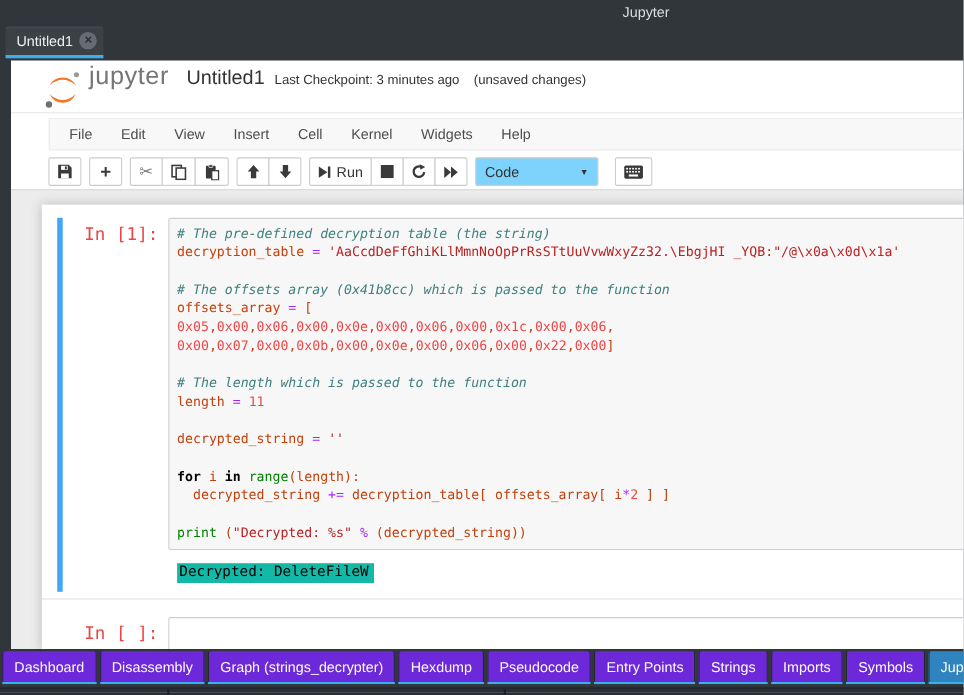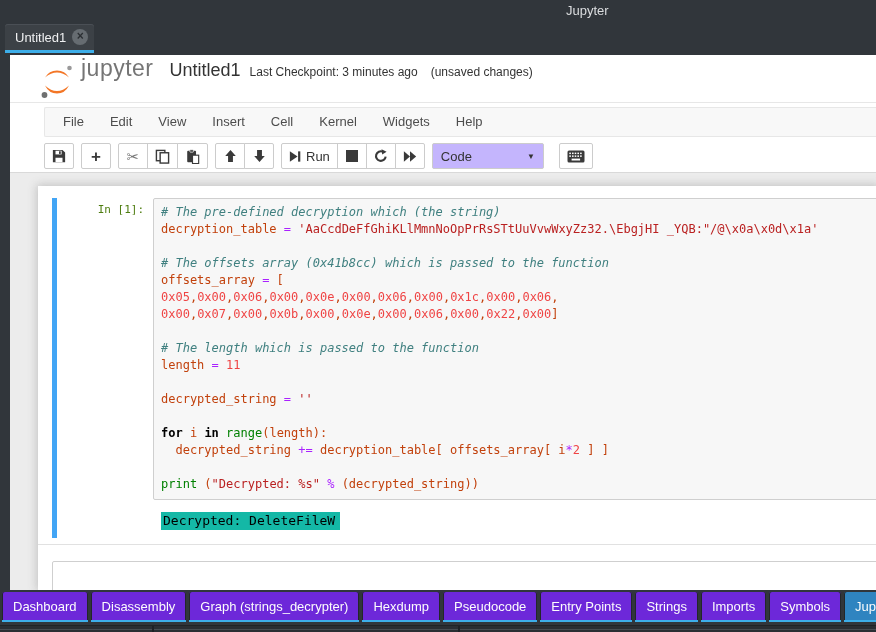--- a/index.html
+++ b/index.html
@@ -44,35 +44,35 @@
     height:26px;min-width:30px;box-sizing:border-box;background:#fff;border:1px solid #ccc;
     display:flex;align-items:center;justify-content:center;padding:0 7px;
   }
   .btn-group .btn{border-radius:0;margin-left:-1px;}
   .btn-group .btn:first-child{border-radius:2px 0 0 2px;margin-left:0;}
   .btn-group .btn:last-child{border-radius:0 2px 2px 0;}
   .btn-group .btn:only-child{border-radius:2px;}
   .run-label{font-size:13px;color:#333;margin-left:5px;}
   .glyph{font-size:15px;color:#3a3a3a;line-height:1;}
   .cell-type-select{
-    height:26px;box-sizing:border-box;border:1px solid #ccc;border-radius:2px;background:#c4b5fd;
+    height:26px;box-sizing:border-box;border:1px solid #ccc;border-radius:2px;background:#7dd3fc;
     width:112px;display:flex;align-items:center;justify-content:space-between;
     padding:0 8px;font-size:13px;color:#333;gap:32px;
   }
   .caret{font-size:8px;color:#333;}
   
   .nb-area{position:absolute;top:117px;left:0;right:0;bottom:0;background:#ececec;border-top:1px solid #d9d9d9;}
   .page{position:absolute;left:28px;top:13px;right:-2px;bottom:0;background:#fff;box-shadow:0 0 9px 1px rgba(80,80,80,.28);}
   .cell{position:relative;padding-left:14px;}
   .cell1{margin-top:12px;}
   .selbar{position:absolute;left:14px;top:0;bottom:0;width:5px;background:#42a5f5;}
   .crow{display:flex;}
   .prompt-col{
     width:101px;flex:none;text-align:right;padding:5px 9px 0 0;box-sizing:border-box;
-    font-family:"DejaVu Sans Mono","Liberation Mono",monospace;font-size:11px;color:#4d7c0f;
+    font-family:"DejaVu Sans Mono","Liberation Mono",monospace;font-size:16px;color:#ef4444;
   }
   .input-box{
     flex:1;border:1px solid #cfcfcf;background:#f7f7f7;border-radius:2px;
     padding:5px 4px 6px 7px;
   }
   .cm-line{font-family:"DejaVu Sans Mono","Liberation Mono",monospace;font-size:12px;line-height:17px;white-space:pre;color:#000;}
   .tk-c{color:#408080;font-style:italic;}
   .tk-s{color:#ba2121;}
   .tk-k{color:#000000;font-weight:bold;}
   .tk-b{color:#008000;}
@@ -234,21 +234,21 @@
   </div>
 
   <div class="nb-area">
     <div class="page">
 
       <div class="cell cell1">
         <div class="selbar"></div>
         <div class="crow">
           <div class="prompt-col">In [1]:</div>
           <div class="input-box">
-              <div class="cm-line"><span class="tk-c"># The pre-defined decryption which (the string)</span></div>
+              <div class="cm-line"><span class="tk-c"># The pre-defined decryption table (the string)</span></div>
               <div class="cm-line"><span class="tk-p">decryption_table </span><span class="tk-o">=</span><span class="tk-p"> </span><span class="tk-s">'AaCcdDeFfGhiKLlMmnNoOpPrRsSTtUuVvwWxyZz32.\EbgjHI _YQB:"/@\x0a\x0d\x1a'</span></div>
               <div class="cm-line">&nbsp;</div>
               <div class="cm-line"><span class="tk-c"># The offsets array (0x41b8cc) which is passed to the function</span></div>
               <div class="cm-line"><span class="tk-p">offsets_array </span><span class="tk-o">=</span><span class="tk-p"> [</span></div>
               <div class="cm-line"><span class="tk-n">0x05</span><span class="tk-p">,</span><span class="tk-n">0x00</span><span class="tk-p">,</span><span class="tk-n">0x06</span><span class="tk-p">,</span><span class="tk-n">0x00</span><span class="tk-p">,</span><span class="tk-n">0x0e</span><span class="tk-p">,</span><span class="tk-n">0x00</span><span class="tk-p">,</span><span class="tk-n">0x06</span><span class="tk-p">,</span><span class="tk-n">0x00</span><span class="tk-p">,</span><span class="tk-n">0x1c</span><span class="tk-p">,</span><span class="tk-n">0x00</span><span class="tk-p">,</span><span class="tk-n">0x06</span><span class="tk-p">,</span></div>
               <div class="cm-line"><span class="tk-n">0x00</span><span class="tk-p">,</span><span class="tk-n">0x07</span><span class="tk-p">,</span><span class="tk-n">0x00</span><span class="tk-p">,</span><span class="tk-n">0x0b</span><span class="tk-p">,</span><span class="tk-n">0x00</span><span class="tk-p">,</span><span class="tk-n">0x0e</span><span class="tk-p">,</span><span class="tk-n">0x00</span><span class="tk-p">,</span><span class="tk-n">0x06</span><span class="tk-p">,</span><span class="tk-n">0x00</span><span class="tk-p">,</span><span class="tk-n">0x22</span><span class="tk-p">,</span><span class="tk-n">0x00</span><span class="tk-p">]</span></div>
               <div class="cm-line">&nbsp;</div>
               <div class="cm-line"><span class="tk-c"># The length which is passed to the function</span></div>
               <div class="cm-line"><span class="tk-p">length </span><span class="tk-o">=</span><span class="tk-p"> </span><span class="tk-n">11</span></div>
               <div class="cm-line">&nbsp;</div>
@@ -263,20 +263,21 @@
         <div class="crow output-row">
           <div class="prompt-col"></div>
           <div class="output-area"><span class="hl">Decrypted: DeleteFileW</span></div>
         </div>
       </div>
 
       <div class="cell-sep"></div>
 
       <div class="cell cell2">
         <div class="crow">
+          <div class="prompt-col">In [ ]:</div>
           <div class="input-box-empty"></div>
         </div>
       </div>
 
     </div>
   </div>
 </div>
 
 <div class="dock-tabs">
   <div class="dock-tab">Dashboard</div>

